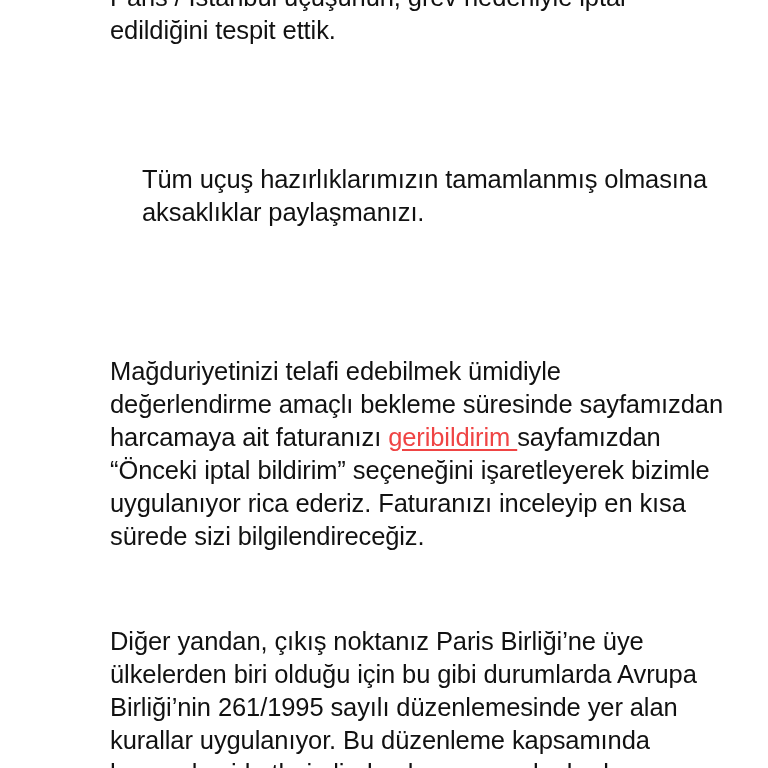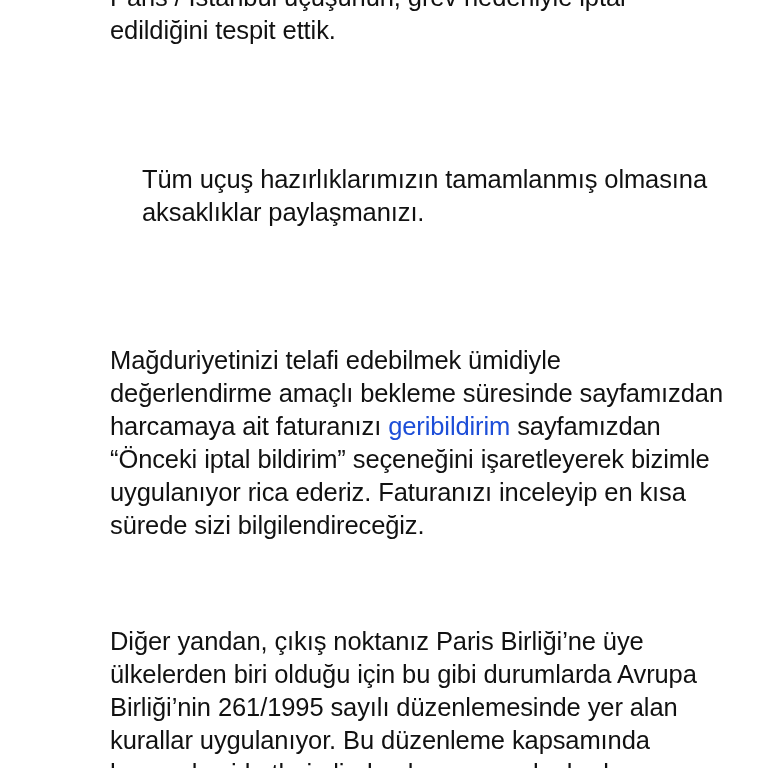--- a/index.html
+++ b/index.html
@@ -25,42 +25,43 @@
       position: absolute;
       left: 0;
       width: 650px;
       font-size: 25.5px;
       line-height: 33px;
       letter-spacing: -0.1px;
       white-space: nowrap;
     }
     .line { display: block; }
     .link {
-      color: #1d4ed8;
+      color: #ef4444;
+      text-decoration: underline;
       text-underline-offset: 3px;
       text-decoration-thickness: 1.5px;
       cursor: pointer;
     }
   </style>
 </head>
 <body>
 
 <div class="doc">
 
   <div class="para" style="top:-19px;">
     <span class="line">Paris / İstanbul uçuşunun, grev nedeniyle iptal</span>
     <span class="line">edildiğini tespit ettik.</span>
   </div>
 
   <div class="para" style="top:163px;margin-left:32px;">
     <span class="line">Tüm uçuş hazırlıklarımızın tamamlanmış olmasına</span>
     <span class="line">aksaklıklar paylaşmanızı.</span>
   </div>
 
-  <div class="para" style="top:344px;">
+  <div class="para" style="top:355px;">
     <span class="line">Mağduriyetinizi telafi edebilmek ümidiyle</span>
     <span class="line">değerlendirme amaçlı bekleme süresinde sayfamızdan</span>
     <span class="line"><span>harcamaya ait faturanızı </span><a class="link">geribildirim </a><span>sayfamızdan</span></span>
     <span class="line">“Önceki iptal bildirim” seçeneğini işaretleyerek bizimle</span>
     <span class="line">uygulanıyor rica ederiz. Faturanızı inceleyip en kısa</span>
     <span class="line">sürede sizi bilgilendireceğiz.</span>
   </div>
 
   <div class="para" style="top:625px;">
     <span class="line">Diğer yandan, çıkış noktanız Paris Birliği’ne üye</span>

